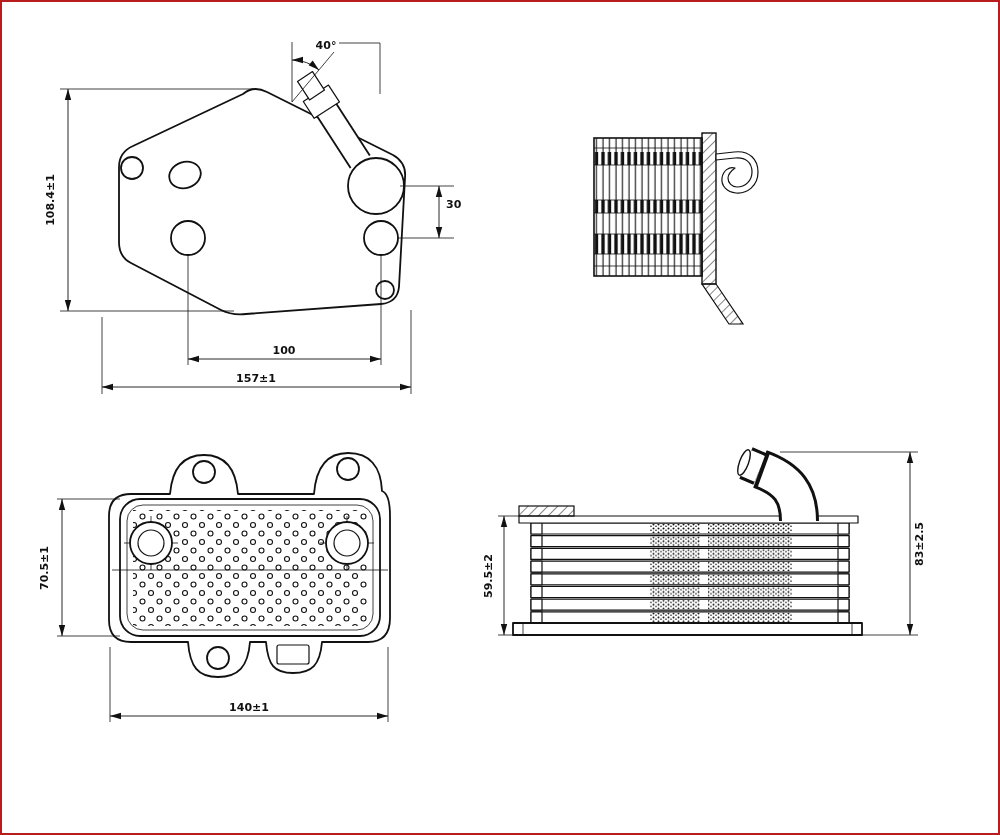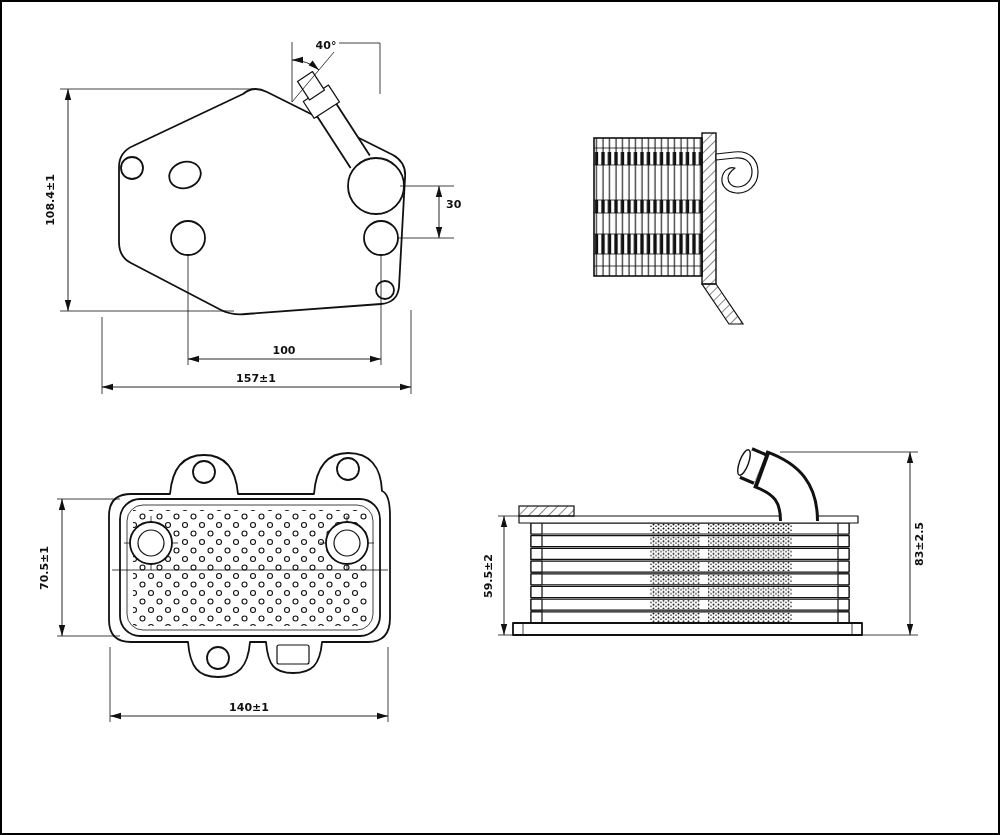--- a/index.html
+++ b/index.html
@@ -1,18 +1,18 @@
 <!DOCTYPE html>
 <html><head>
 <meta charset="utf-8">
 <style>
   html,body{margin:0;padding:0;background:#ffffff;}
   .page{
     width:1000px;height:835px;box-sizing:border-box;
-    border:2px solid #000000;background:#fff;position:relative;overflow:hidden;
+    border:2px solid #b91c1c;background:#fff;position:relative;overflow:hidden;
     font-family:"DejaVu Sans",sans-serif;
   }
   svg{display:block;}
   .ln  {stroke:#111;stroke-width:1.8;fill:#fff;stroke-linejoin:round;}
   .ln2 {stroke:#111;stroke-width:1.2;fill:#fff;stroke-linejoin:round;}
   .nf  {fill:none;}
   .thin{stroke:#111;stroke-width:0.8;fill:none;}
   .dim {stroke:#111;stroke-width:0.9;fill:none;}
   .t   {font-family:"DejaVu Sans",sans-serif;font-size:11px;font-weight:600;fill:#111;}
 </style>

